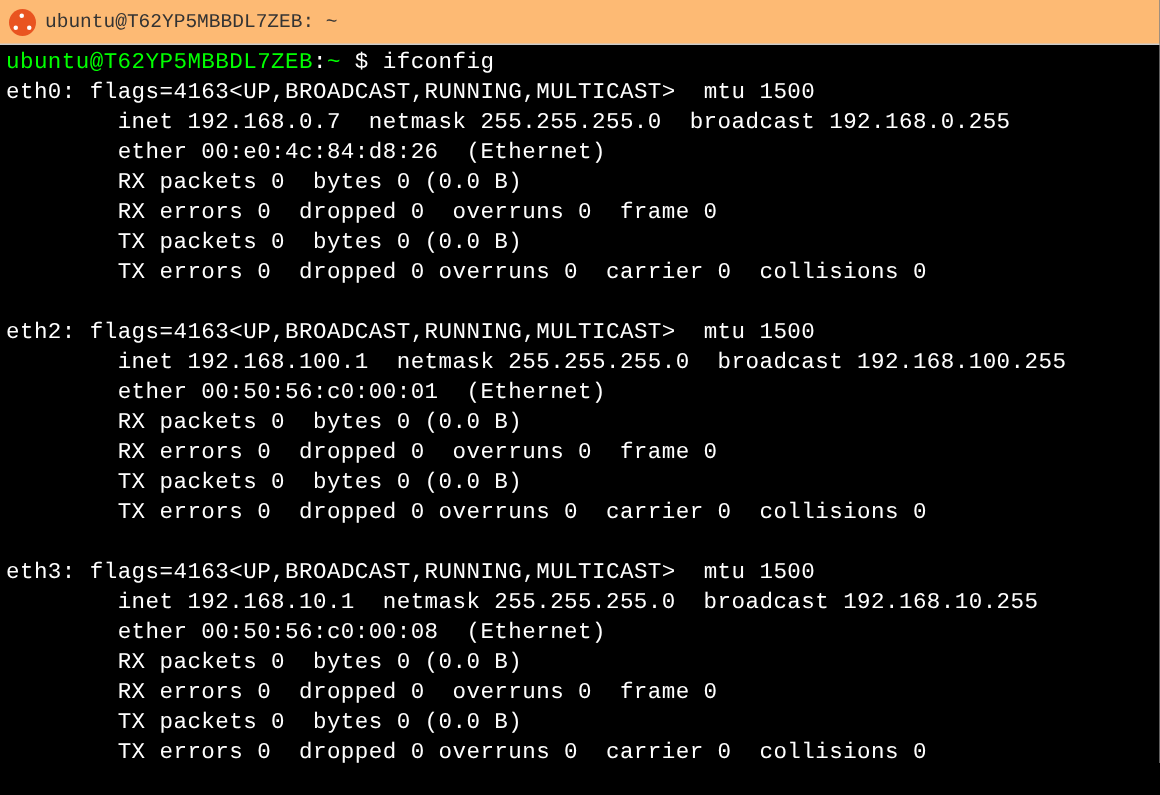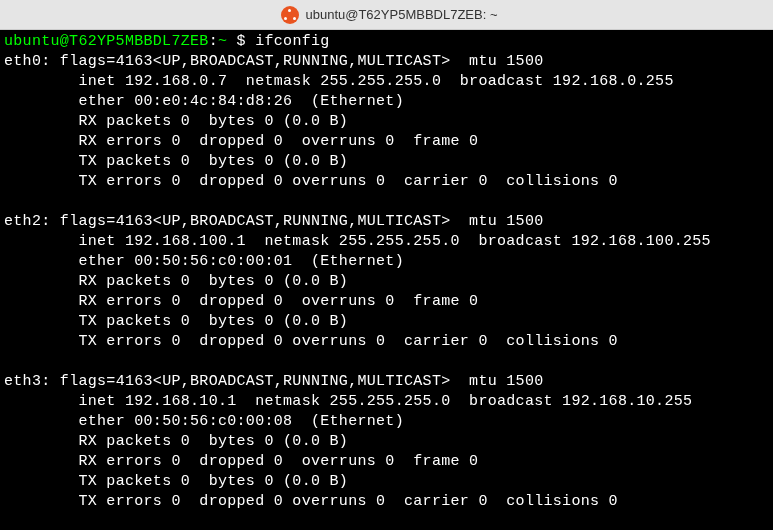--- a/index.html
+++ b/index.html
@@ -9,29 +9,28 @@
     }
     body {
       width: 773px;
       height: 530px;
       background: #ffffff;
       font-family: "Consolas", "Courier New", monospace;
       overflow: hidden;
     }
     .title-bar {
       height: 30px;
-      background: #e5e5e5;
+      background: #fdba74;
       border-bottom: 1px solid #ccc;
       display: flex;
       align-items: center;
       padding-left: 6px;
-      font-family: Liberation Sans, sans-serif;
+      font-family: Liberation Mono, monospace;
       font-size: 13px;
       color: #333;
-      justify-content: center;
     }
     .title-icon {
       width: 18px;
       height: 18px;
       background: #E95420;
       border-radius: 50%;
       margin-right: 6px;
       display: flex;
       align-items: center;
       justify-content: center;

